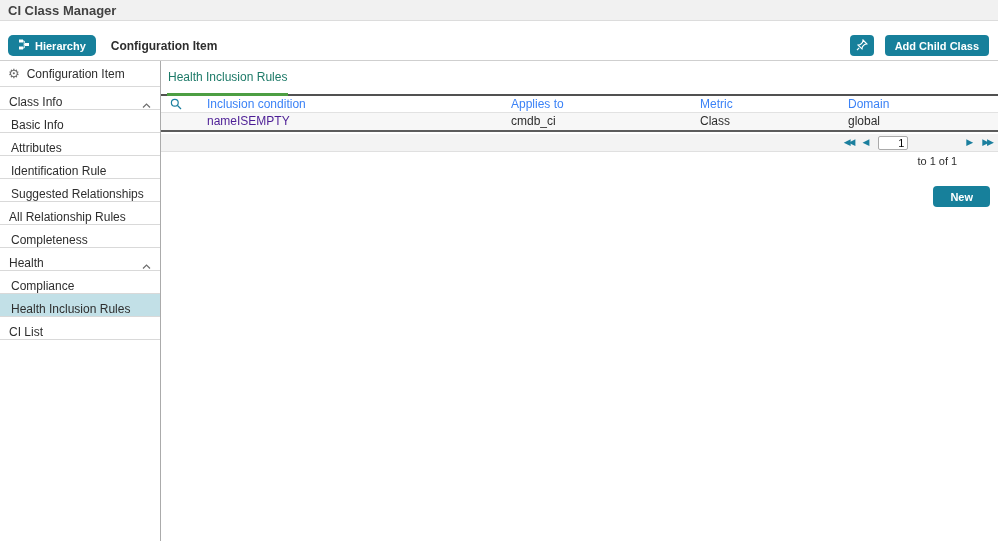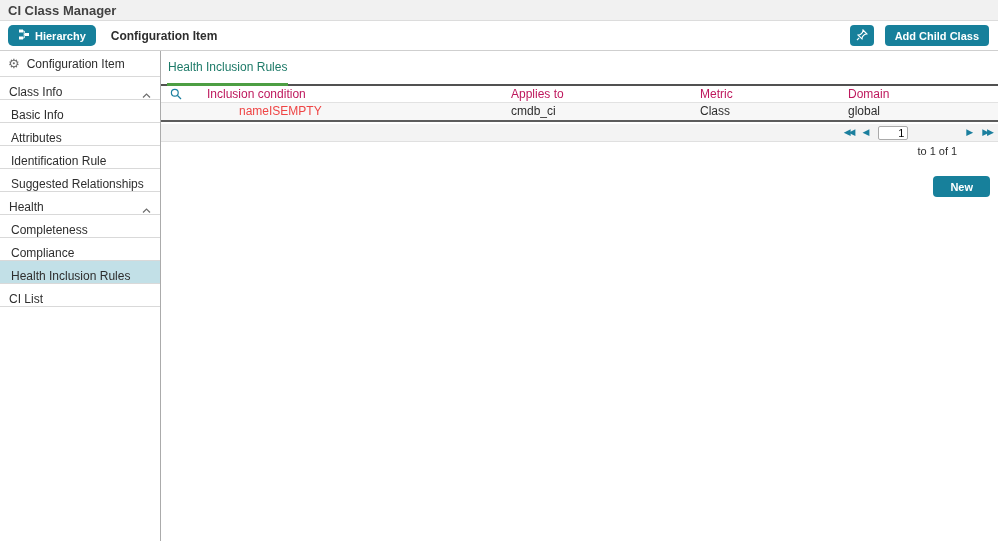--- a/index.html
+++ b/index.html
@@ -22,20 +22,21 @@
   }
   .top-header .title { font-size: 13px; font-weight: bold; color: #424242; }
 
   
   .toolbar {
     height: 30px; flex: 0 0 30px;
     background: #fff;
     border-bottom: 1px solid #cfcfcf;
     display: flex; align-items: center;
     padding: 0 8px;
+    margin-top: 10px;
   }
   .btn-teal {
     background: #17809b; color: #fff;
     border: none; border-radius: 5px;
     height: 21px; font-size: 11px; font-weight: bold;
     font-family: inherit;
     display: inline-flex; align-items: center; gap: 5px;
     padding: 0 10px; cursor: pointer;
   }
   .toolbar .breadcrumb { margin-left: 15px; font-size: 12px; font-weight: bold; color: #2e2e2e; }
@@ -73,30 +74,30 @@
     font-size: 12px; color: #1d7a68; cursor: pointer;
     position: relative; padding: 0 1px 10px 1px;
   }
   .tab.active::after {
     content: ""; position: absolute; left: 0; right: 0; bottom: -2px;
     height: 3px; background: #4d9e43;
   }
 
   table.rules { width: 100%; border-collapse: collapse; font-size: 12px; table-layout: fixed; }
   .rules th {
-    text-align: left; font-weight: normal; color: #be185d;
+    text-align: left; font-weight: normal; color: #3b82f6;
     height: 16px; padding: 0; border-bottom: 1px solid #e2e2e2;
     vertical-align: middle; cursor: pointer;
   }
   .rules th.th-icon { padding-left: 9px; cursor: pointer; }
   .rules td {
     height: 19px; padding: 0; background: #f7f7f7;
     border-bottom: 2px solid #5c5c5c; vertical-align: middle;
   }
-  .rules a.cell-link { color: #ef4444; text-decoration: none; cursor: pointer; margin-left: 32px; }
+  .rules a.cell-link { color: #4c1d95; text-decoration: none; cursor: pointer; }
   .search-icon-svg { display: block; }
 
   
   .pagebar {
     margin-top: 2px; height: 18px; flex: 0 0 18px;
     background: #f3f3f3; border-bottom: 1px solid #e0e0e0;
     display: flex; align-items: center; justify-content: flex-end;
     gap: 9px; padding-right: 6px;
   }
   .pg-arrow {
@@ -174,29 +175,32 @@
       <div class="sb-item indent">
         <span>Attributes</span>
       </div>
       <div class="sb-item indent">
         <span>Identification Rule</span>
       </div>
       <div class="sb-item indent">
         <span>Suggested Relationships</span>
       </div>
       <div class="sb-item">
+        <span>All Relationship Rules</span>
+      </div>
+      <div class="sb-item indent">
+        <span>Completeness</span>
+      </div>
+      <div class="sb-item">
         <span>Health</span>
         <span class="chev">
           <svg width="9" height="6" viewBox="0 0 9 6">
               <polyline points="1,4.5 4.5,1 8,4.5" fill="none" stroke="#6e6e6e" stroke-width="1.2"></polyline>
             </svg>
         </span>
-      </div>
-      <div class="sb-item indent">
-        <span>Completeness</span>
       </div>
       <div class="sb-item indent">
         <span>Compliance</span>
       </div>
       <div class="sb-item indent selected">
         <span>Health Inclusion Rules</span>
       </div>
       <div class="sb-item">
         <span>CI List</span>
       </div>

